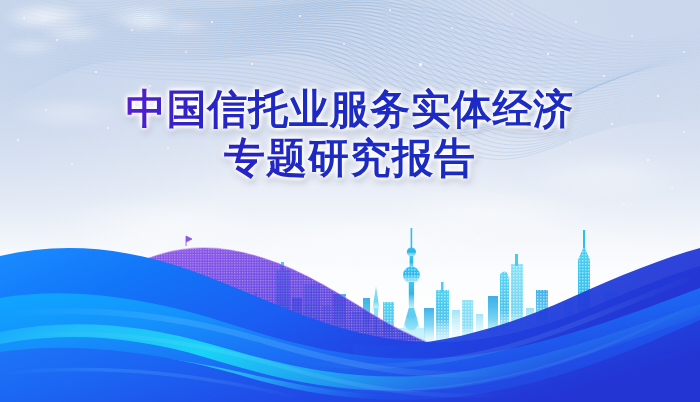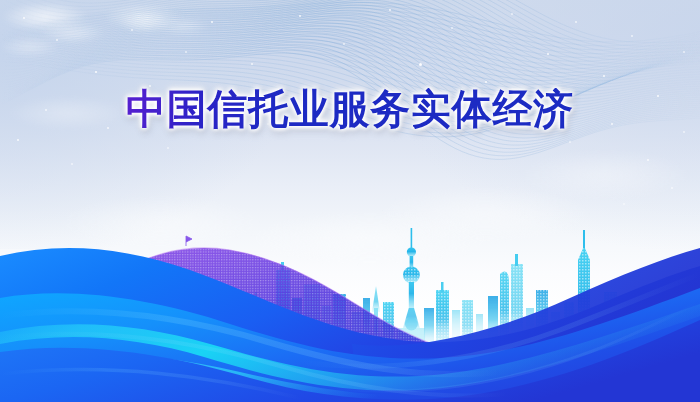--- a/index.html
+++ b/index.html
@@ -322,20 +322,21 @@
       <div class="star" style="left: 464.9px; top: 122.9px; width: 2.2px; height: 2.2px; opacity: 0.68; background: rgb(255, 255, 255);"></div>
       <div class="star" style="left: 397px; top: 103px; width: 2px; height: 2px; opacity: 0.6; background: rgb(255, 255, 255);"></div>
       <div class="star" style="left: 670.9px; top: 186.9px; width: 2.2px; height: 2.2px; opacity: 0.62; background: rgb(255, 255, 255);"></div>
       <div class="star" style="left: 623px; top: 203px; width: 2px; height: 2px; opacity: 0.52; background: rgb(255, 255, 255);"></div>
       <div class="star" style="left: 267.1px; top: 123.1px; width: 1.8px; height: 1.8px; opacity: 0.52; background: rgb(255, 255, 255);"></div>
       <div class="star" style="left: 195px; top: 105px; width: 2px; height: 2px; opacity: 0.58; background: rgb(255, 255, 255);"></div>
     </div>
 
   <div class="title-block">
     <span class="title-line title-line-1">中国信托业服务实体经济</span>
+    <span class="title-line title-line-2">专题研究报告</span>
   </div>
 
   <div class="skyline">
     <svg width="700" height="120" viewBox="0 0 700 120">
       <defs>
         <linearGradient id="bldA" x1="0" y1="0" x2="0" y2="1">
           <stop offset="0%" stop-color="#45d2f2"></stop>
           <stop offset="55%" stop-color="#29b9ea"></stop>
           <stop offset="100%" stop-color="#9ae6f7" stop-opacity="0.55"></stop>
         </linearGradient>

